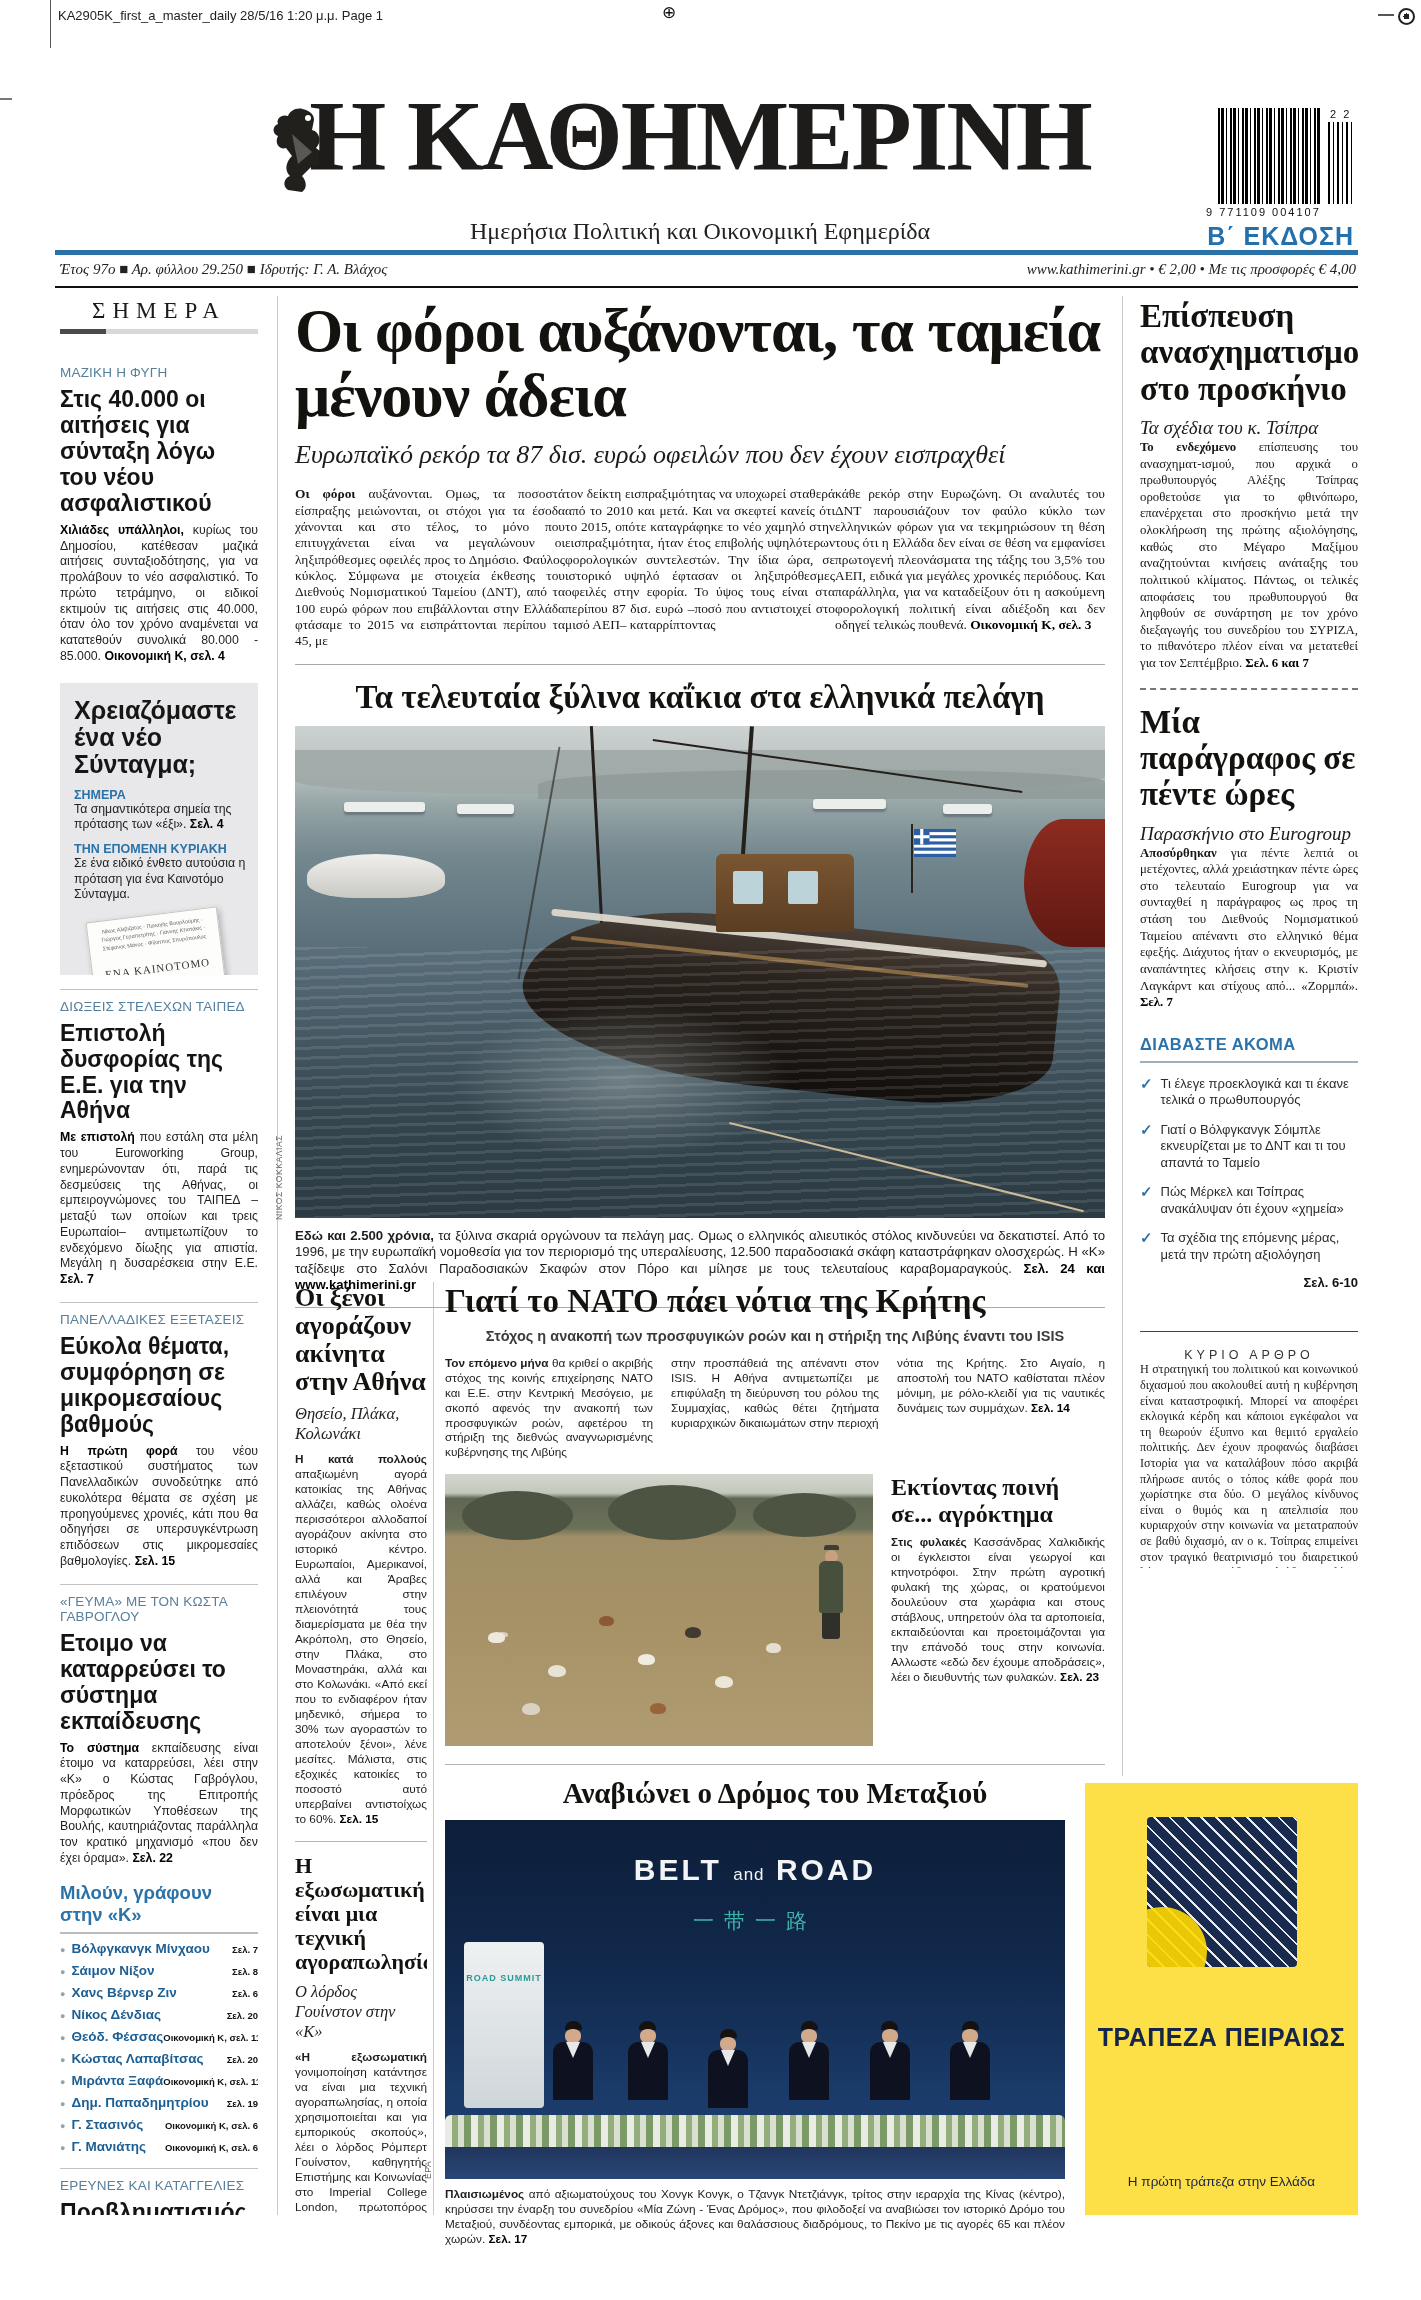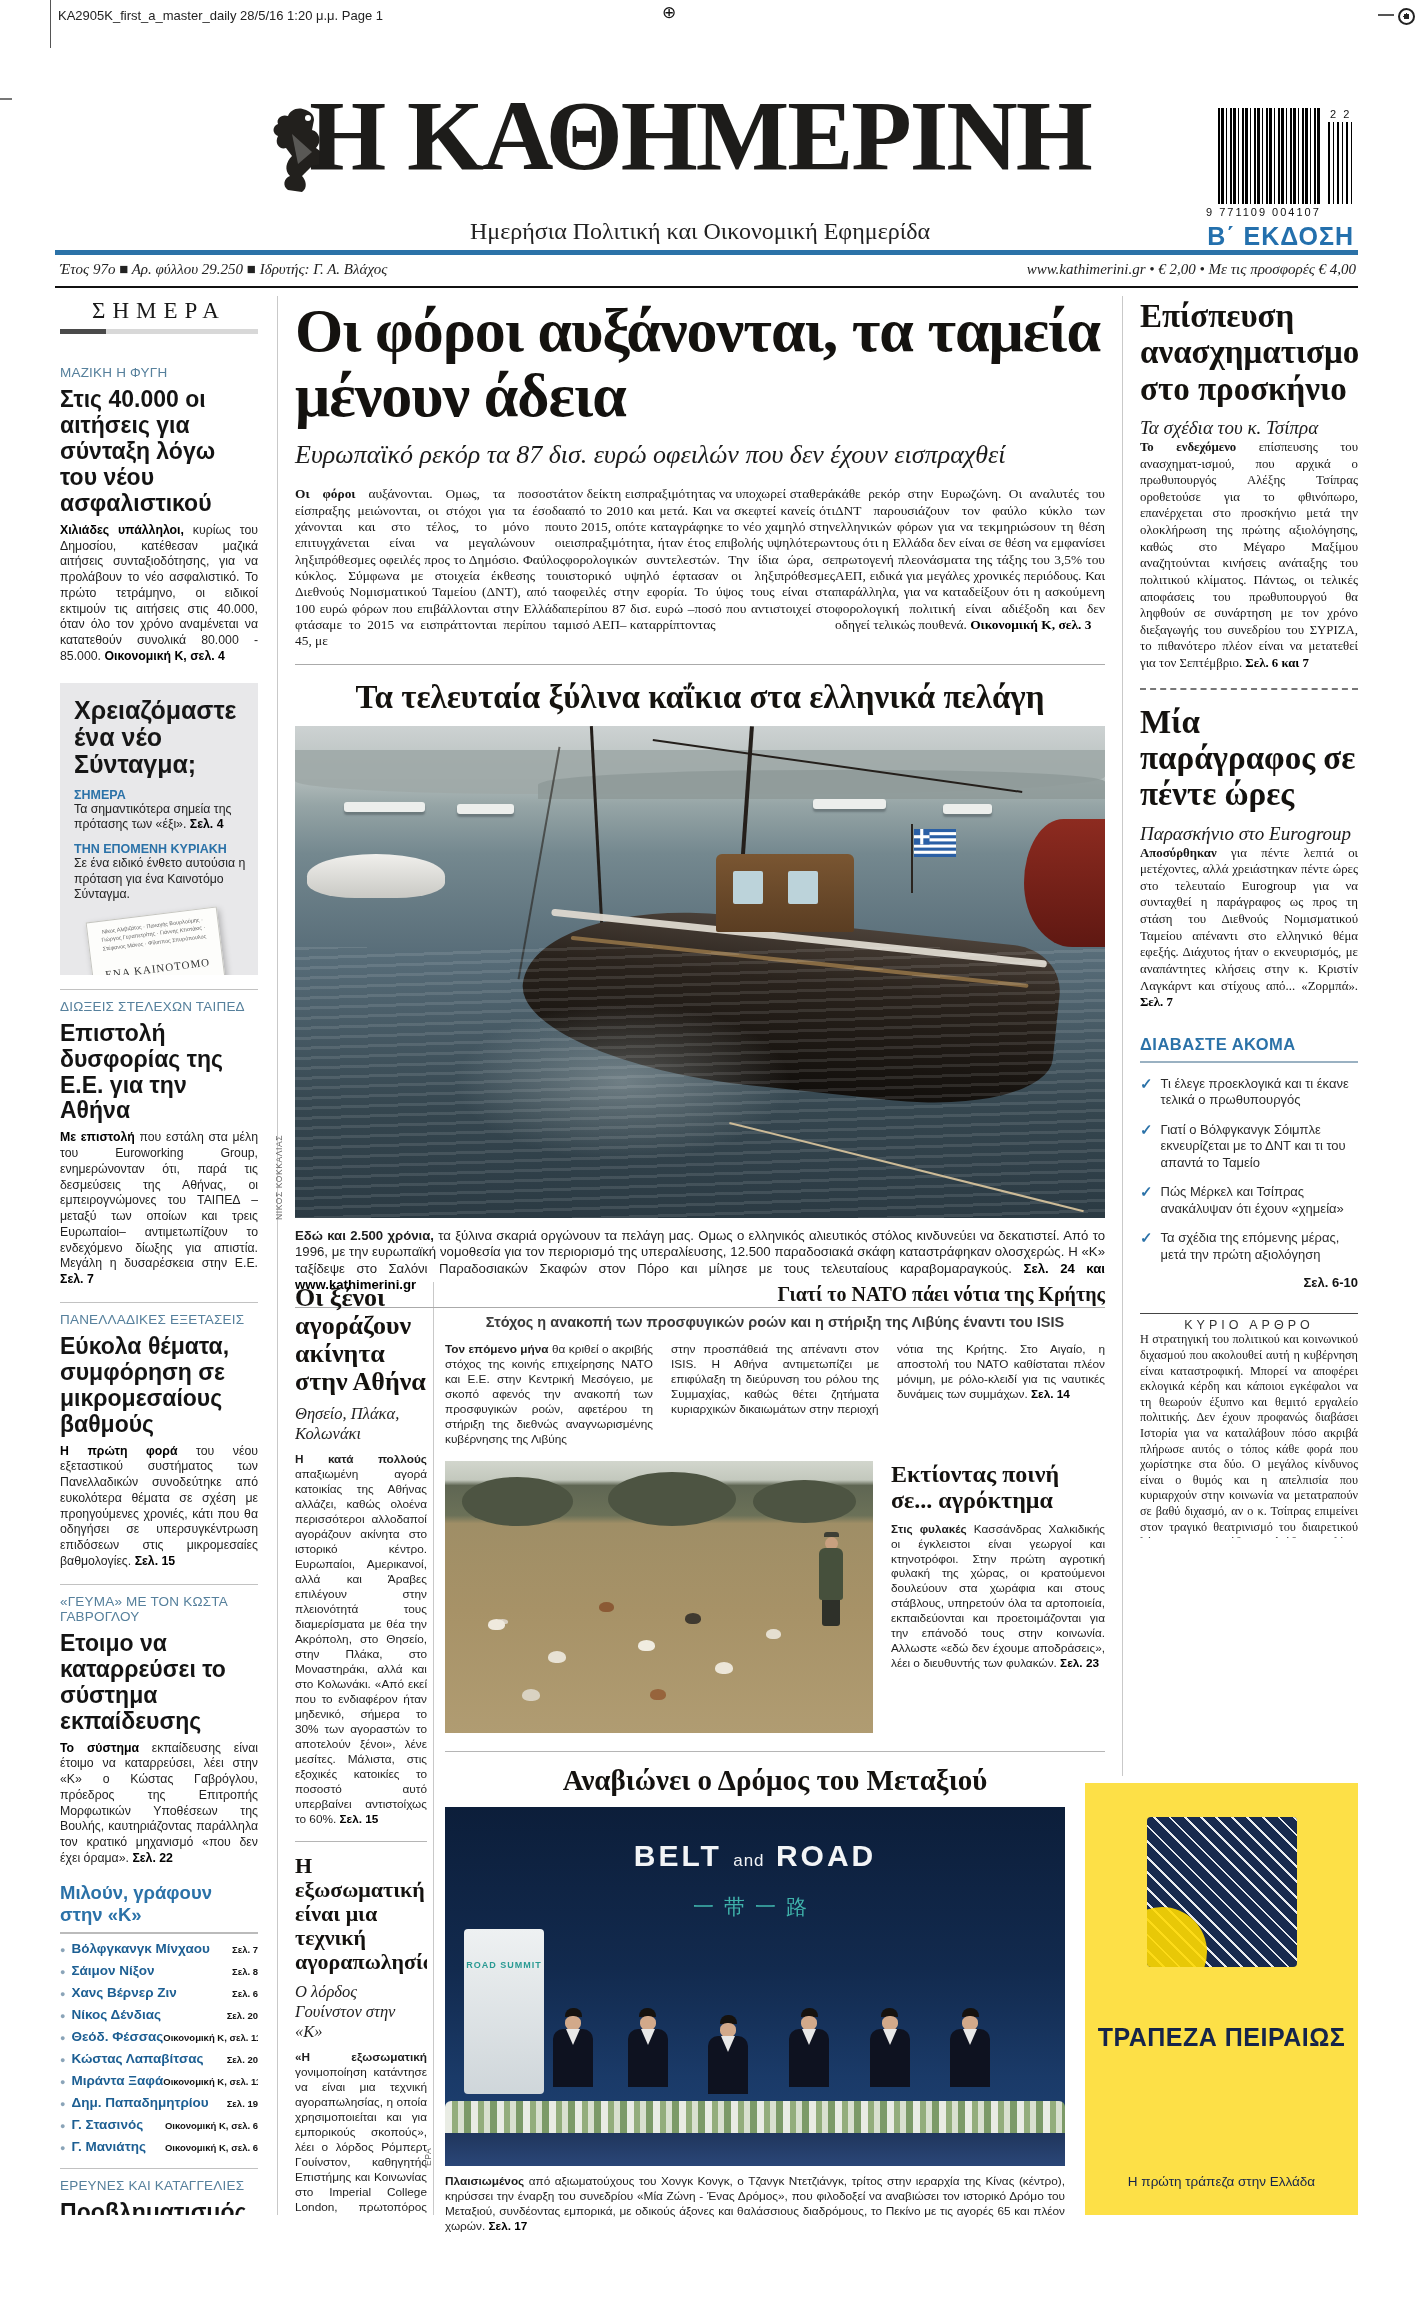--- a/index.html
+++ b/index.html
@@ -103,40 +103,40 @@
                    border-left:7px solid transparent;border-right:7px solid transparent;border-top:16px solid #e8e8e8;}
   .flowers{position:absolute;left:0;right:0;bottom:9%;height:9%;
            background:repeating-linear-gradient(90deg,#e9ece4 0 7px,#93ad7c 7px 13px,#d9e0d0 13px 19px,#7c9a68 19px 26px);
            border-radius:6px 6px 0 0;}
   .stage{position:absolute;left:0;right:0;bottom:0;height:9%;background:linear-gradient(#20365c,#2a4678);}
   
   .low-h{font-family:"Liberation Serif",serif;font-weight:600;color:#14120f;}
   .athens-h{font-size:26px;line-height:1.08;}
   .low-deck{font-family:"Liberation Serif",serif;font-style:italic;font-size:16.5px;color:#222;margin-top:8px;}
   .small-body{font-size:11.8px;line-height:1.27;color:#1d1d1d;margin-top:8px;}
-  .nato-h{font-size:20px;text-align:right;line-height:1.05;}
+  .nato-h{font-size:33px;text-align:left;line-height:1.05;}
   .nato-deck{font-size:14.5px;font-weight:bold;color:#3c3c3c;text-align:center;margin-top:9px;}
   .nato-cols{display:flex;gap:18px;margin-top:12px;}
   .nato-col{flex:1;font-size:11.8px;line-height:1.27;color:#1d1d1d;}
   .farm-h{font-size:24px;line-height:1.1;}
   .ivf-h{font-size:22px;line-height:1.1;}
   .silk-h{font-size:29px;text-align:center;}
   .sep{height:1px;background:#b5b5b5;margin:14px 0 12px 0;}
   
   .rc{width:218px;}
   .rc-h{font-family:"Liberation Serif",serif;font-weight:600;font-size:33px;line-height:1.1;color:#14120f;}
   .rc-deck{font-family:"Liberation Serif",serif;font-style:italic;font-size:19px;color:#1b1b1b;margin-top:10px;}
   .rc-body{font-family:"Liberation Serif",serif;font-size:12.8px;line-height:1.3;color:#161616;margin-top:10px;}
   .dashed{border-top:2px dashed #777;margin:16px 0 14px 0;}
   .rm-h{font-size:16.5px;font-weight:bold;color:#2b72a8;letter-spacing:.5px;padding-bottom:7px;border-bottom:2px solid #9ab1c2;}
   .rm-item{display:flex;margin-top:13px;}
   .rm-check{color:#2b72a8;font-weight:bold;font-size:15px;margin-right:8px;line-height:1.1;}
   .rm-text{font-size:13px;line-height:1.27;color:#2c2c2c;font-weight:500;}
   .rm-pages{text-align:right;font-size:13px;font-weight:bold;margin-top:12px;}
-  .edit-box{margin-top:23px;border-top:1px solid #444;padding-top:4px;}
+  .edit-box{margin-top:41px;border-top:1px solid #444;padding-top:16px;}
   .edit-label{font-size:12.5px;letter-spacing:4px;color:#333;text-align:center;}
   .edit-h{font-family:"Liberation Serif",serif;font-weight:bold;font-size:29px;line-height:1.1;color:#131313;margin-top:10px;}
   .edit-body{font-family:"Liberation Serif",serif;font-size:12.2px;line-height:1.28;color:#1a1a1a;margin-top:10px;max-height:206px;overflow:hidden;}
   
   .ad{background:#fde047;text-align:center;}
   .ad-logo{width:150px;height:150px;margin:34px auto 0 auto;background:#182a4e;border-radius:4px;position:relative;overflow:hidden;}
   .ad-logo::before{content:"";position:absolute;inset:0;
      background:repeating-linear-gradient(45deg,rgba(255,255,255,.9) 0 2px,transparent 2px 11px);}
   .ad-logo::after{content:"";position:absolute;left:-30px;bottom:-30px;width:90px;height:90px;border-radius:50%;
      background:#ffd900;opacity:.9;}

